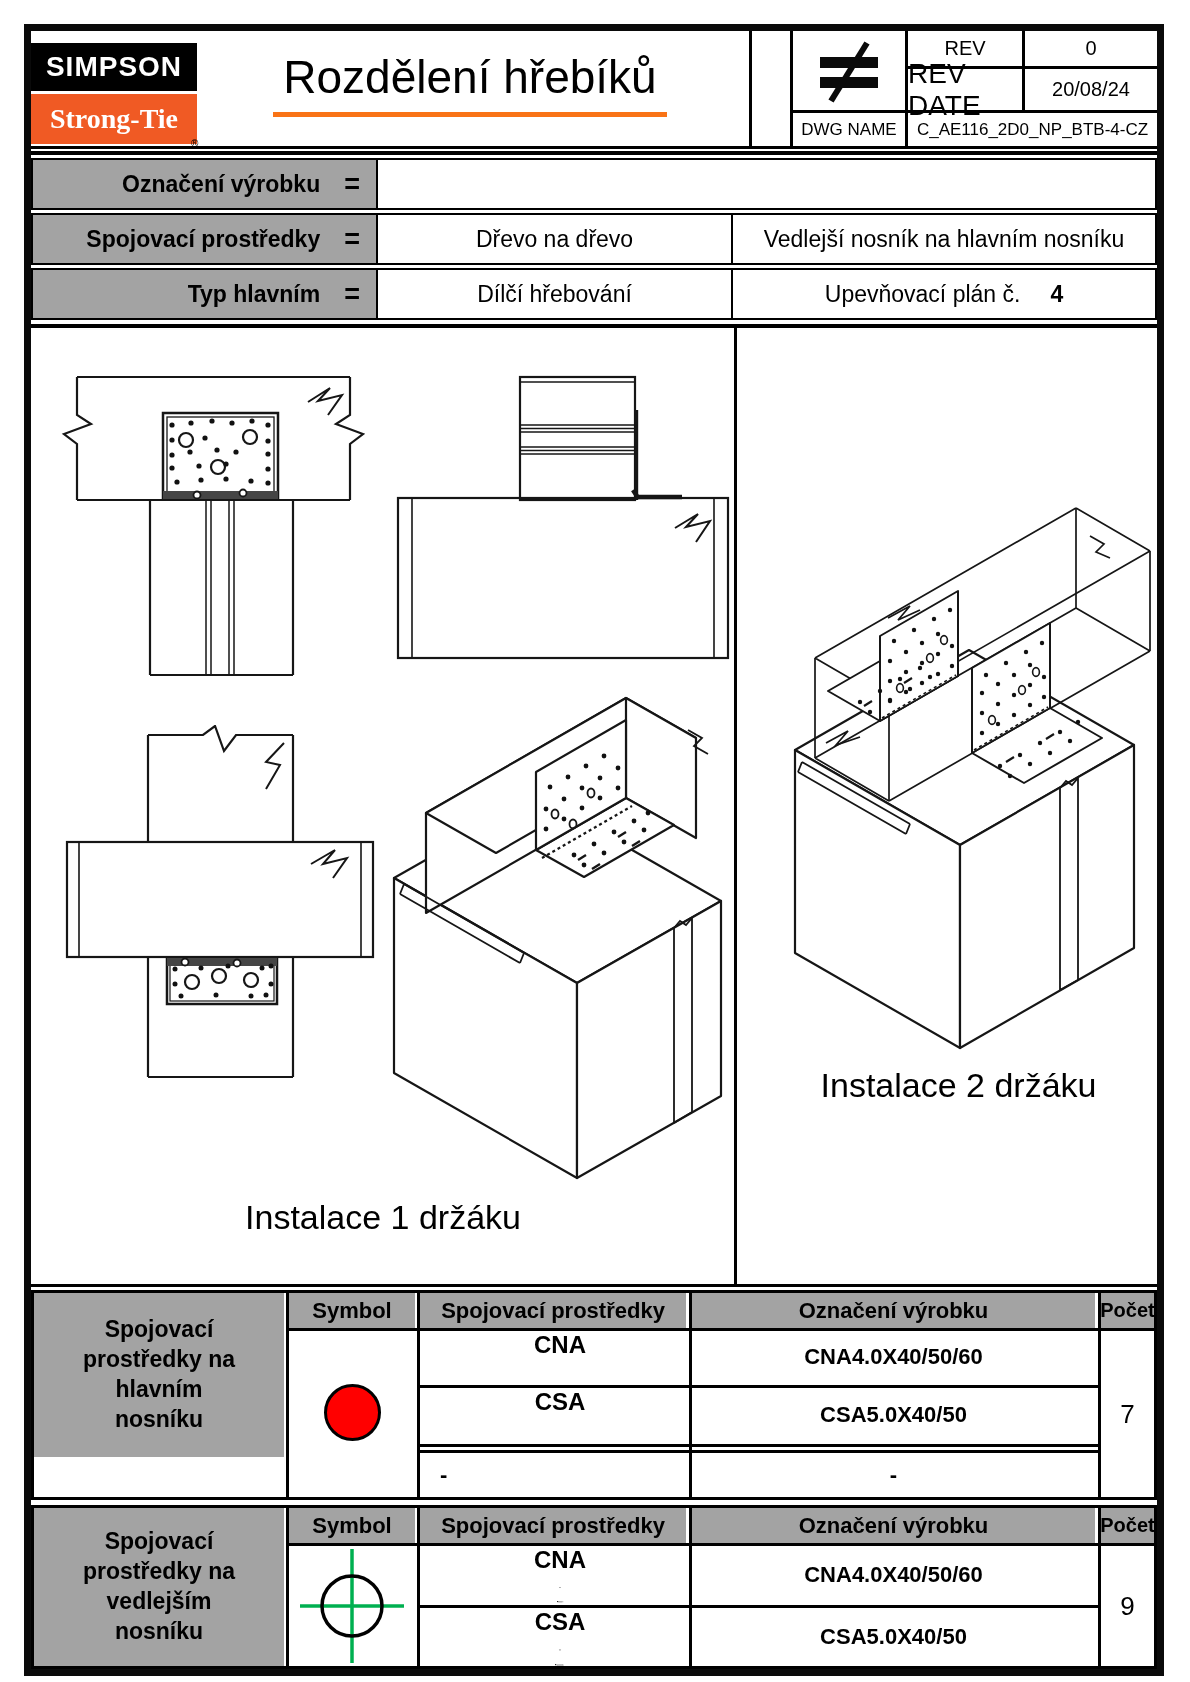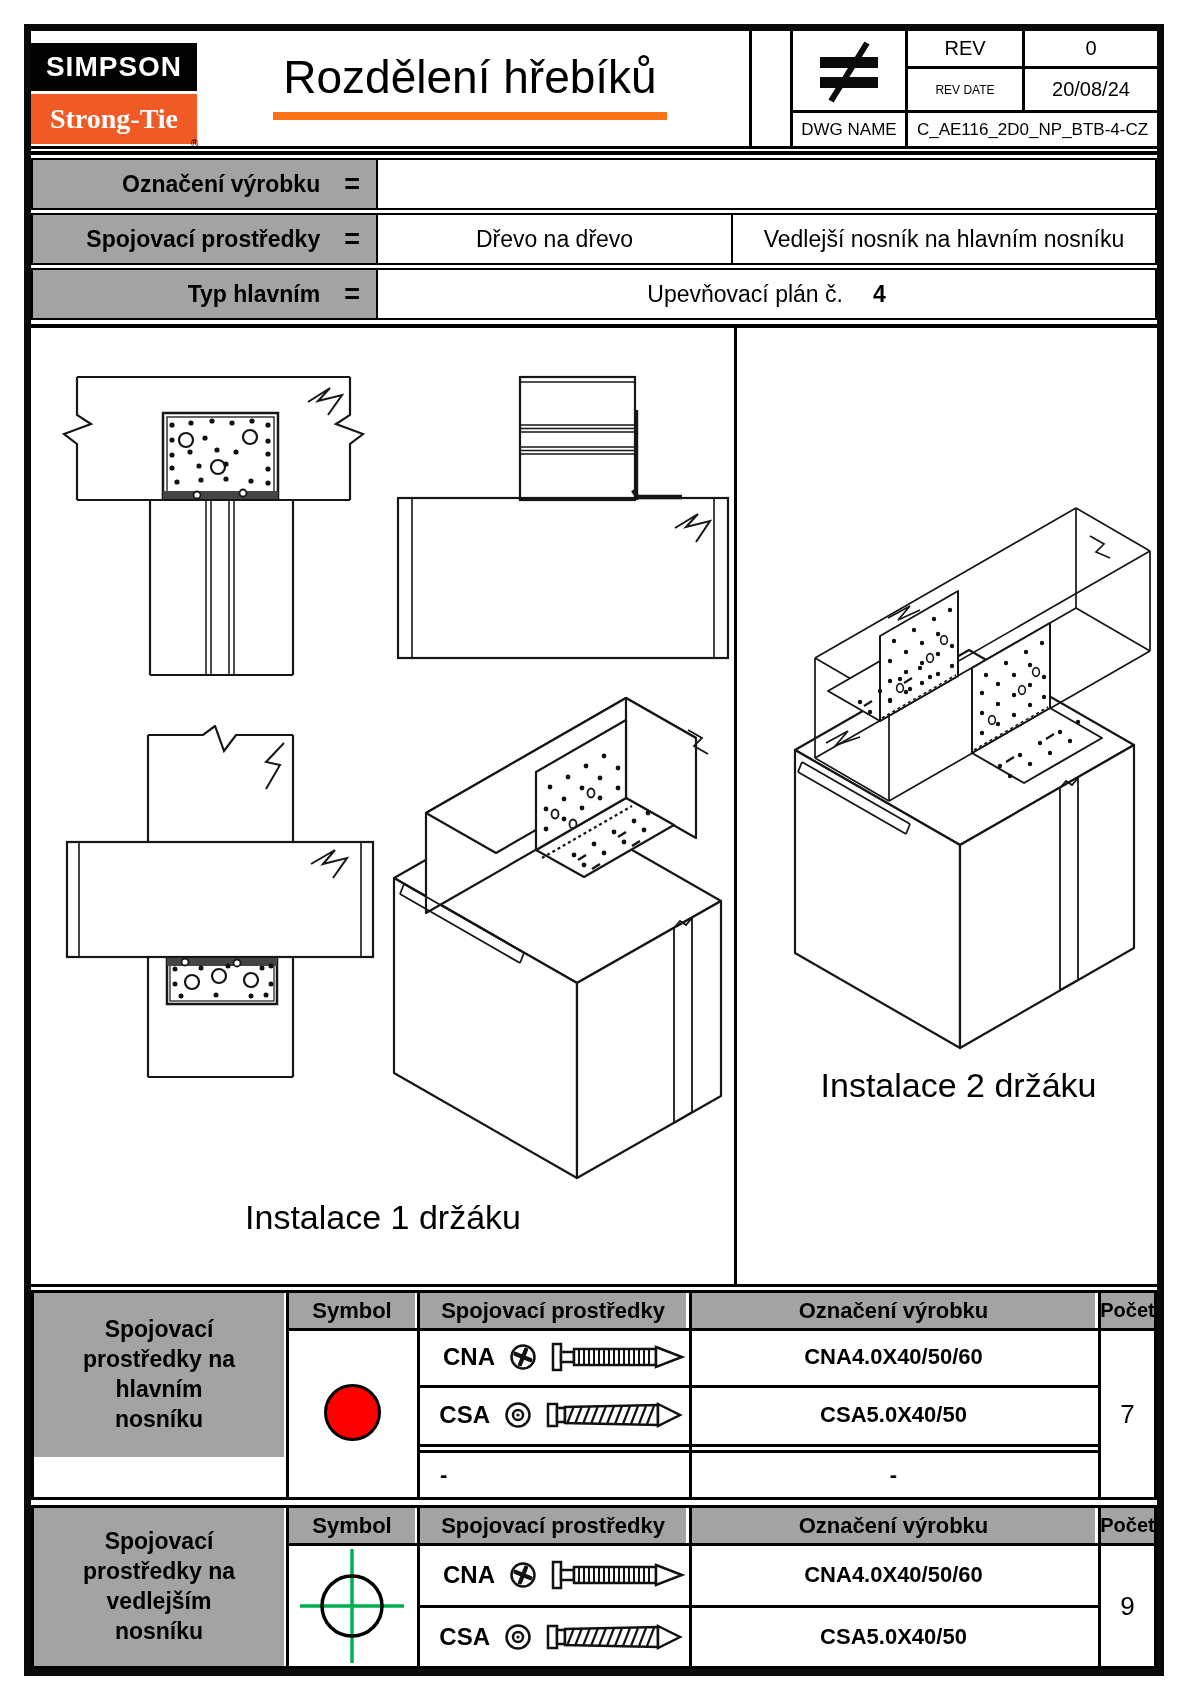--- a/index.html
+++ b/index.html
@@ -2,31 +2,31 @@
 <html><head>
 <meta charset="utf-8">
 <style>
   html,body{margin:0;padding:0;background:#e8e8e8;}
   .sheet{position:relative;width:1190px;height:1682px;background:#fff;font-family:"Liberation Sans",sans-serif;color:#000;overflow:hidden;}
   .abs{position:absolute;box-sizing:border-box;}
   .line{position:absolute;background:#000;}
   .frame{position:absolute;left:24px;top:24px;width:1140px;height:1652px;border:7px solid #0a0a0a;box-sizing:border-box;}
   .logo-top{background:#000;color:#fff;font-weight:bold;font-size:28px;letter-spacing:1px;text-align:center;line-height:48px;height:48px;margin-top:7px;}
   .logo-bot{background:#f05a24;color:#fff;font-family:"Liberation Serif",serif;font-weight:bold;font-size:28px;text-align:center;line-height:50px;height:50px;margin-top:3px;}
-  .title{font-size:46px;font-weight:400;display:inline-block;border-bottom:8px solid #f97316;padding:0 10px 8px 10px;white-space:nowrap;}
+  .title{font-size:46px;font-weight:400;display:inline-block;border-bottom:5px solid #f97316;padding:0 10px 8px 10px;white-space:nowrap;}
   .cell{display:flex;align-items:center;justify-content:center;box-sizing:border-box;}
   .gray{background:#a3a3a3;}
   .lbl{font-weight:bold;font-size:23px;}
   .val{font-size:23px;}
   .hdrcell{font-weight:bold;font-size:22px;}
   .prod{font-weight:bold;font-size:22px;}
   .code{font-weight:bold;font-size:24px;}
   .count{font-size:26px;font-weight:500;}
   .caption{font-size:34px;}
-  .fastrow{display:flex;align-items:center;gap:13px;padding-left:14px;justify-content:flex-end;}
+  .fastrow{display:flex;align-items:center;gap:13px;padding-left:14px;justify-content:space-between;flex-direction:column;}
   svg{display:block;}
   .wrapcenter{text-align:center;font-weight:bold;font-size:23px;line-height:1.3;}
 </style>
 </head>
 <body>
 
 <div class="sheet">
   <div class="frame"></div>
 
   <div class="abs" style="left:31px;top:36px;width:166px;">
@@ -49,21 +49,21 @@
 
   <div class="abs cell" style="left:793px;top:34px;width:112px;height:76px;">
     <svg width="70" height="70" viewBox="0 0 70 70">
       <rect x="6" y="20" width="58" height="11" fill="#0a0a0a"></rect>
       <rect x="6" y="40" width="58" height="11" fill="#0a0a0a"></rect>
       <line x1="17" y1="64" x2="53" y2="6" stroke="#0a0a0a" stroke-width="6"></line>
     </svg>
   </div>
   <div class="abs cell" style="left:908px;top:31px;width:114px;height:35px;font-size:20px;">REV</div>
   <div class="abs cell" style="left:1025px;top:31px;width:132px;height:35px;font-size:20px;">0</div>
-  <div class="abs cell" style="left:908px;top:69px;width:114px;height:41px;font-size:12px;">REV DATE</div>
+  <div class="abs cell" style="left:908px;top:69px;width:114px;height:41px;font-size:28px;">REV DATE</div>
   <div class="abs cell" style="left:1025px;top:69px;width:132px;height:41px;font-size:20px;">20/08/24</div>
   <div class="abs cell" style="left:793px;top:113px;width:112px;height:33px;font-size:17px;">DWG NAME</div>
   <div class="abs cell" style="left:908px;top:113px;width:249px;height:33px;font-size:17px;">C_AE116_2D0_NP_BTB-4-CZ</div>
 
   <div class="line" style="left:31px;top:146px;width:1126px;height:3px;"></div>
   <div class="line" style="left:31px;top:151px;width:1126px;height:4px;"></div>
 
   <div class="abs" style="left:31px;top:158px;width:1126px;height:52px;border:2.5px solid #000;display:flex;">
     <div class="cell gray" style="width:345px;justify-content:flex-end;padding-right:16px;gap:24px;border-right:2.5px solid #000;">
       <span class="lbl">Označení výrobku</span>
@@ -78,20 +78,21 @@
     </div>
     <div class="cell val" style="width:355px;border-right:2.5px solid #000;">Dřevo na dřevo</div>
     <div class="cell val" style="flex:1;">Vedlejší nosník na hlavním nosníku</div>
   </div>
 
   <div class="abs" style="left:31px;top:268px;width:1126px;height:52px;border:2.5px solid #000;display:flex;">
     <div class="cell gray" style="width:345px;justify-content:flex-end;padding-right:16px;gap:24px;border-right:2.5px solid #000;">
       <span class="lbl">Typ hlavním</span>
       <span class="lbl" style="font-size:27px;">=</span>
     </div>
+    <div class="cell val" style="width:355px;border-right:2.5px solid #000;">Dílčí hřebování</div>
     <div class="cell val" style="flex:1;gap:30px;">
       <span>Upevňovací plán č.</span>
       <span style="font-weight:bold;">4</span>
     </div>
   </div>
 
   <div class="line" style="left:31px;top:324px;width:1126px;height:4px;"></div>
   <div class="line" style="left:734px;top:328px;width:3px;height:956px;"></div>
 
   <svg class="abs" style="left:60px;top:345px;" width="320" height="340" viewBox="0 0 320 340">

